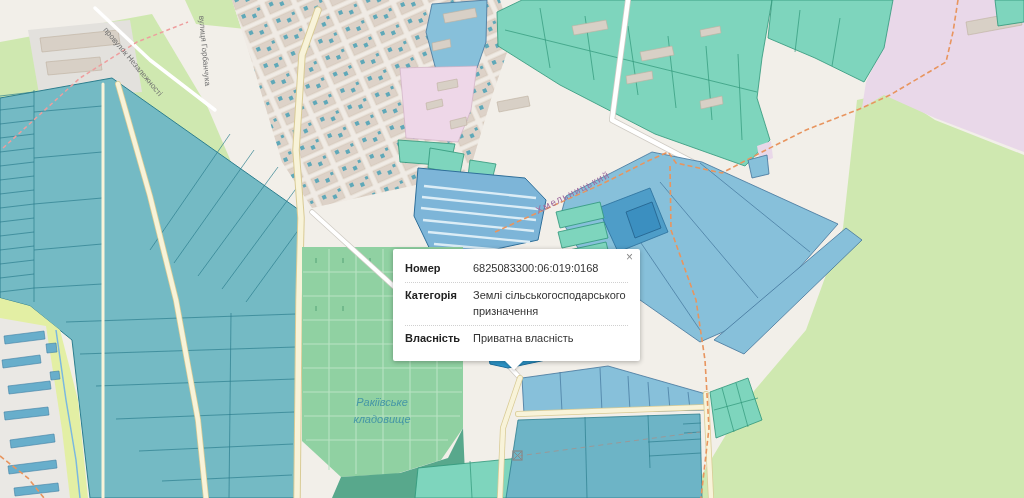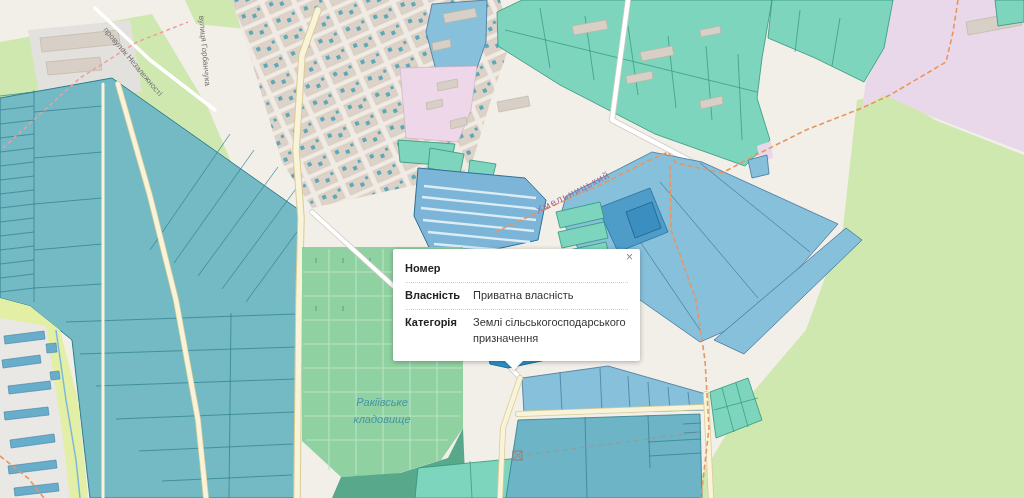--- a/index.html
+++ b/index.html
@@ -313,25 +313,26 @@
     <text class="lbl-district" transform="translate(538,214) rotate(-27)">Хмельницький</text>
     <text class="lbl-cem" x="382" y="406">Ракіївське</text>
     <text class="lbl-cem" x="382" y="423">кладовище</text>
   </g>
 </svg>
 
 <div class="popup">
   <span class="pclose">×</span>
   <div class="prow">
     <div class="plabel">Номер</div>
+    <div class="pvalue">6825083300:06:019:0168</div>
+  </div>
+  <div class="prow">
+    <div class="plabel">Категорія</div>
+    <div class="pvalue">Землі сільськогосподарського призначення</div>
   </div>
   <div class="prow">
     <div class="plabel">Власність</div>
     <div class="pvalue">Приватна власність</div>
   </div>
-  <div class="prow">
-    <div class="plabel">Категорія</div>
-    <div class="pvalue">Землі сільськогосподарського призначення</div>
-  </div>
   <div class="ppointer"></div>
 </div>
 
 </div>
 
 </body></html>

